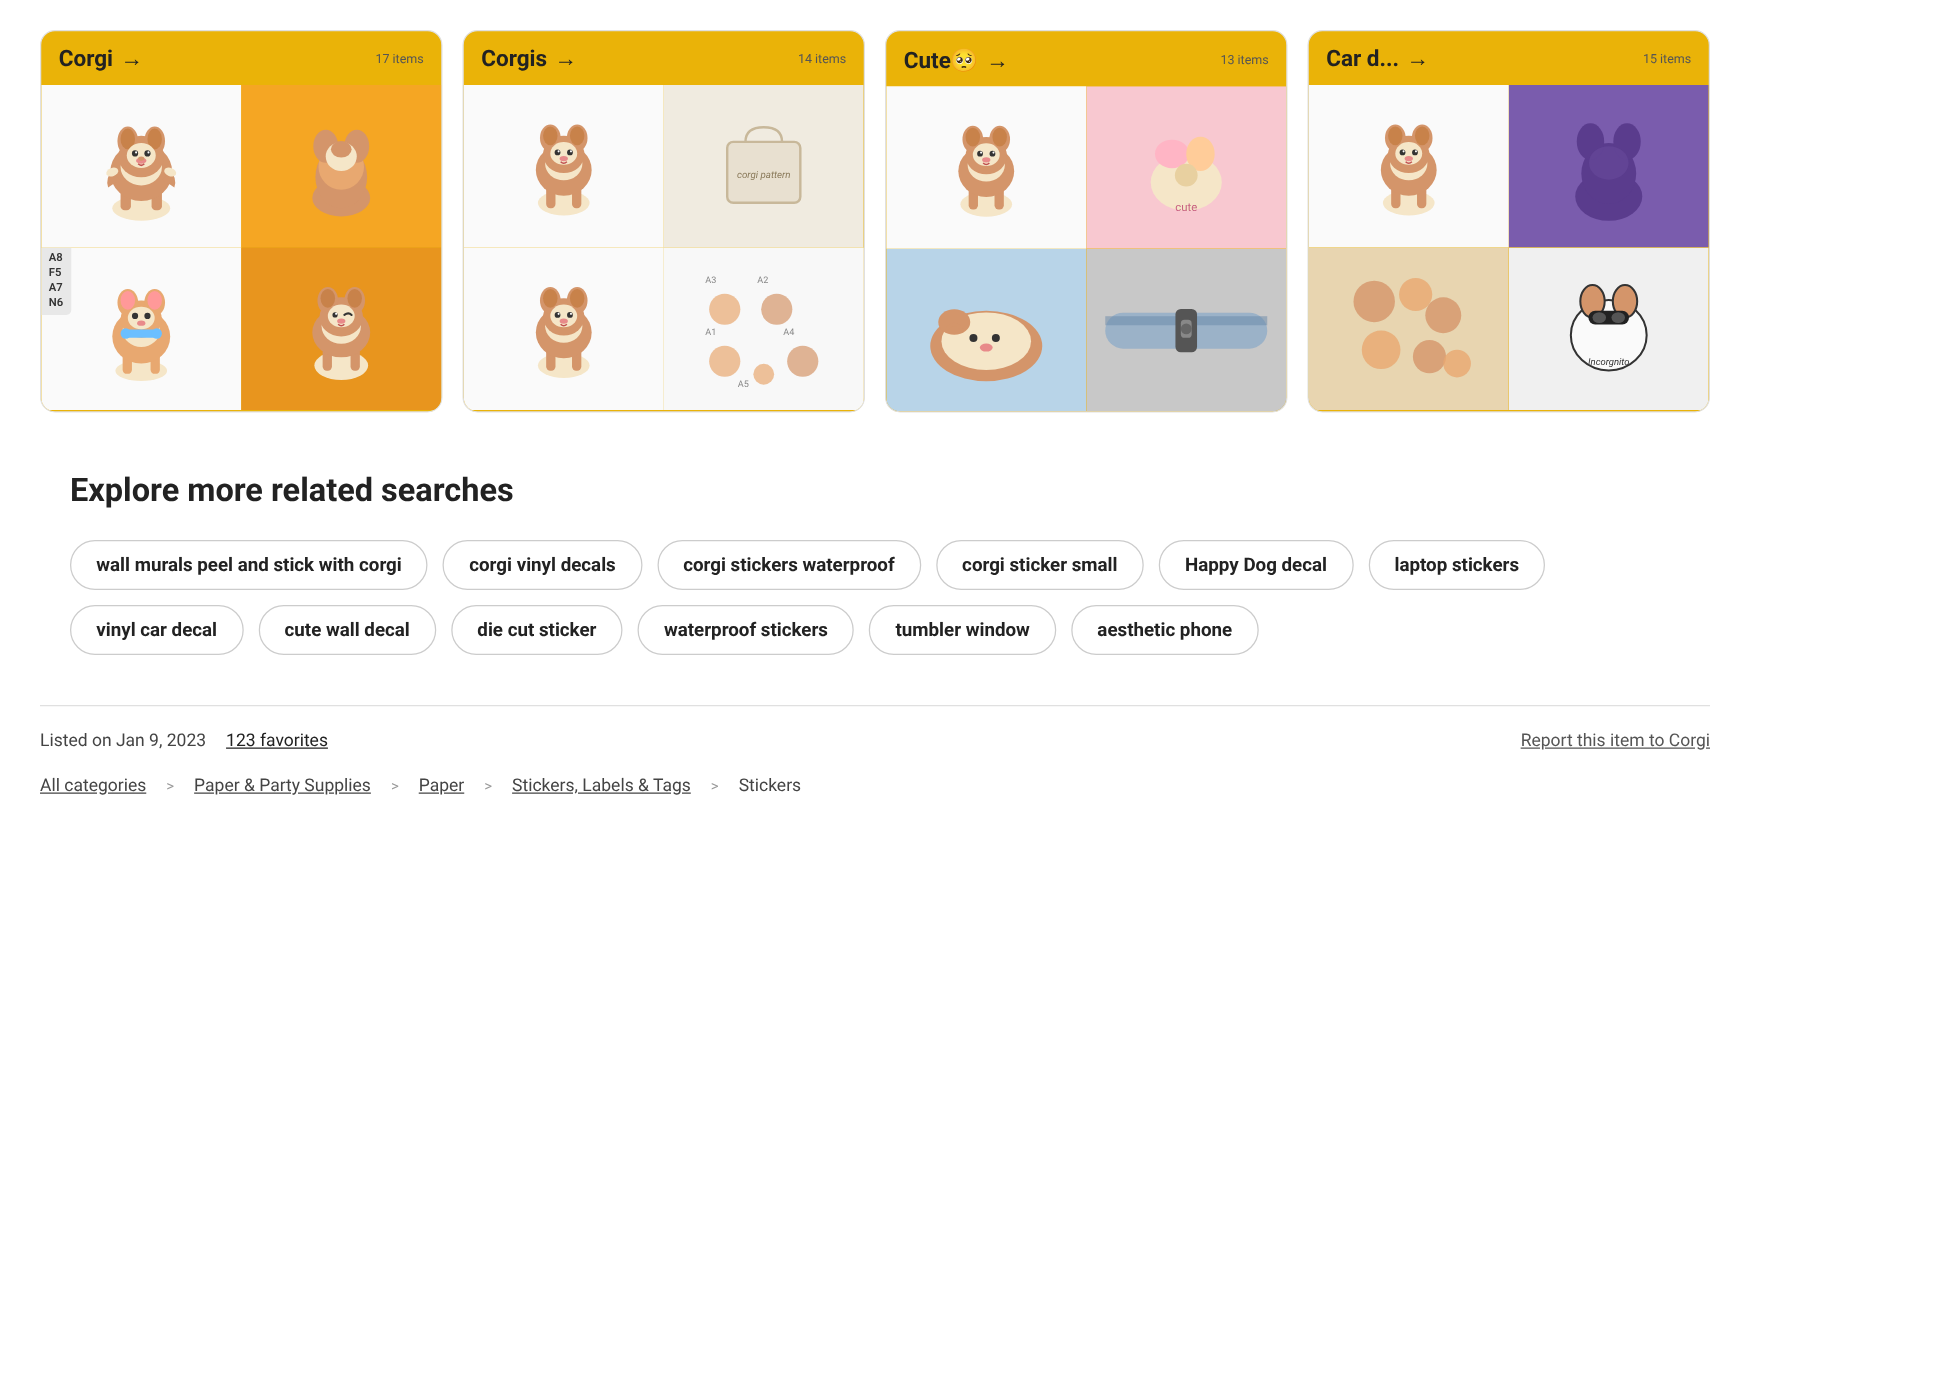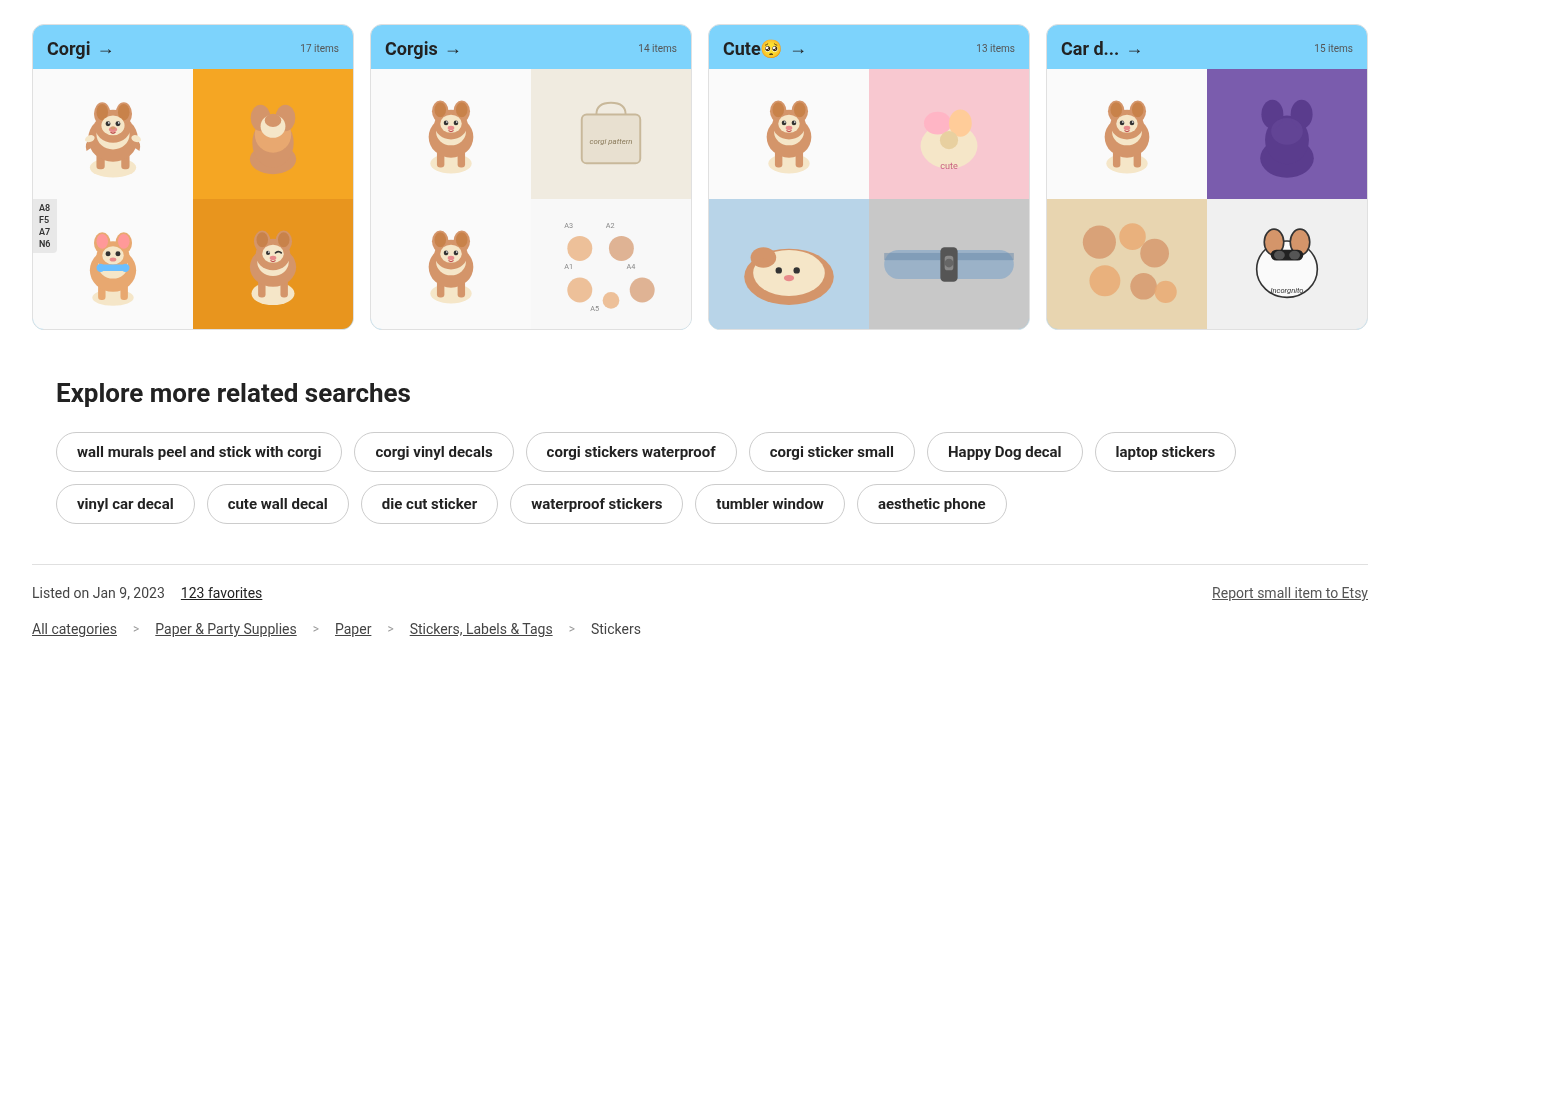--- a/index.html
+++ b/index.html
@@ -16,21 +16,21 @@
       display: flex;
       gap: 16px;
       margin-bottom: 48px;
     }
 
     .collection-card {
       flex: 1;
       border: 1px solid #e0e0e0;
       border-radius: 12px;
       overflow: hidden;
-      background: #7dd3fc;
+      background: #eab308;
       cursor: pointer;
     }
 
     .collection-header {
       display: flex;
       align-items: center;
       justify-content: space-between;
       padding: 12px 14px 10px;
     }
 
@@ -500,21 +500,21 @@
       <div class="tag-chip">tumbler window</div>
       <div class="tag-chip">aesthetic phone</div>
     </div>
 </div>
 
 <div class="footer-info">
   <div class="footer-meta">
     <span>Listed on Jan 9, 2023</span>
     <a class="favorites-link">123 favorites</a>
   </div>
-  <a class="report-link">Report small item to Etsy</a>
+  <a class="report-link">Report this item to Corgi</a>
 </div>
 
 <div class="breadcrumb">
 <span class="breadcrumb-item">All categories</span>
     <span class="breadcrumb-sep">&gt;</span>
     <span class="breadcrumb-item">Paper &amp; Party Supplies</span>
     <span class="breadcrumb-sep">&gt;</span>
     <span class="breadcrumb-item">Paper</span>
     <span class="breadcrumb-sep">&gt;</span>
     <span class="breadcrumb-item">Stickers, Labels &amp; Tags</span>

